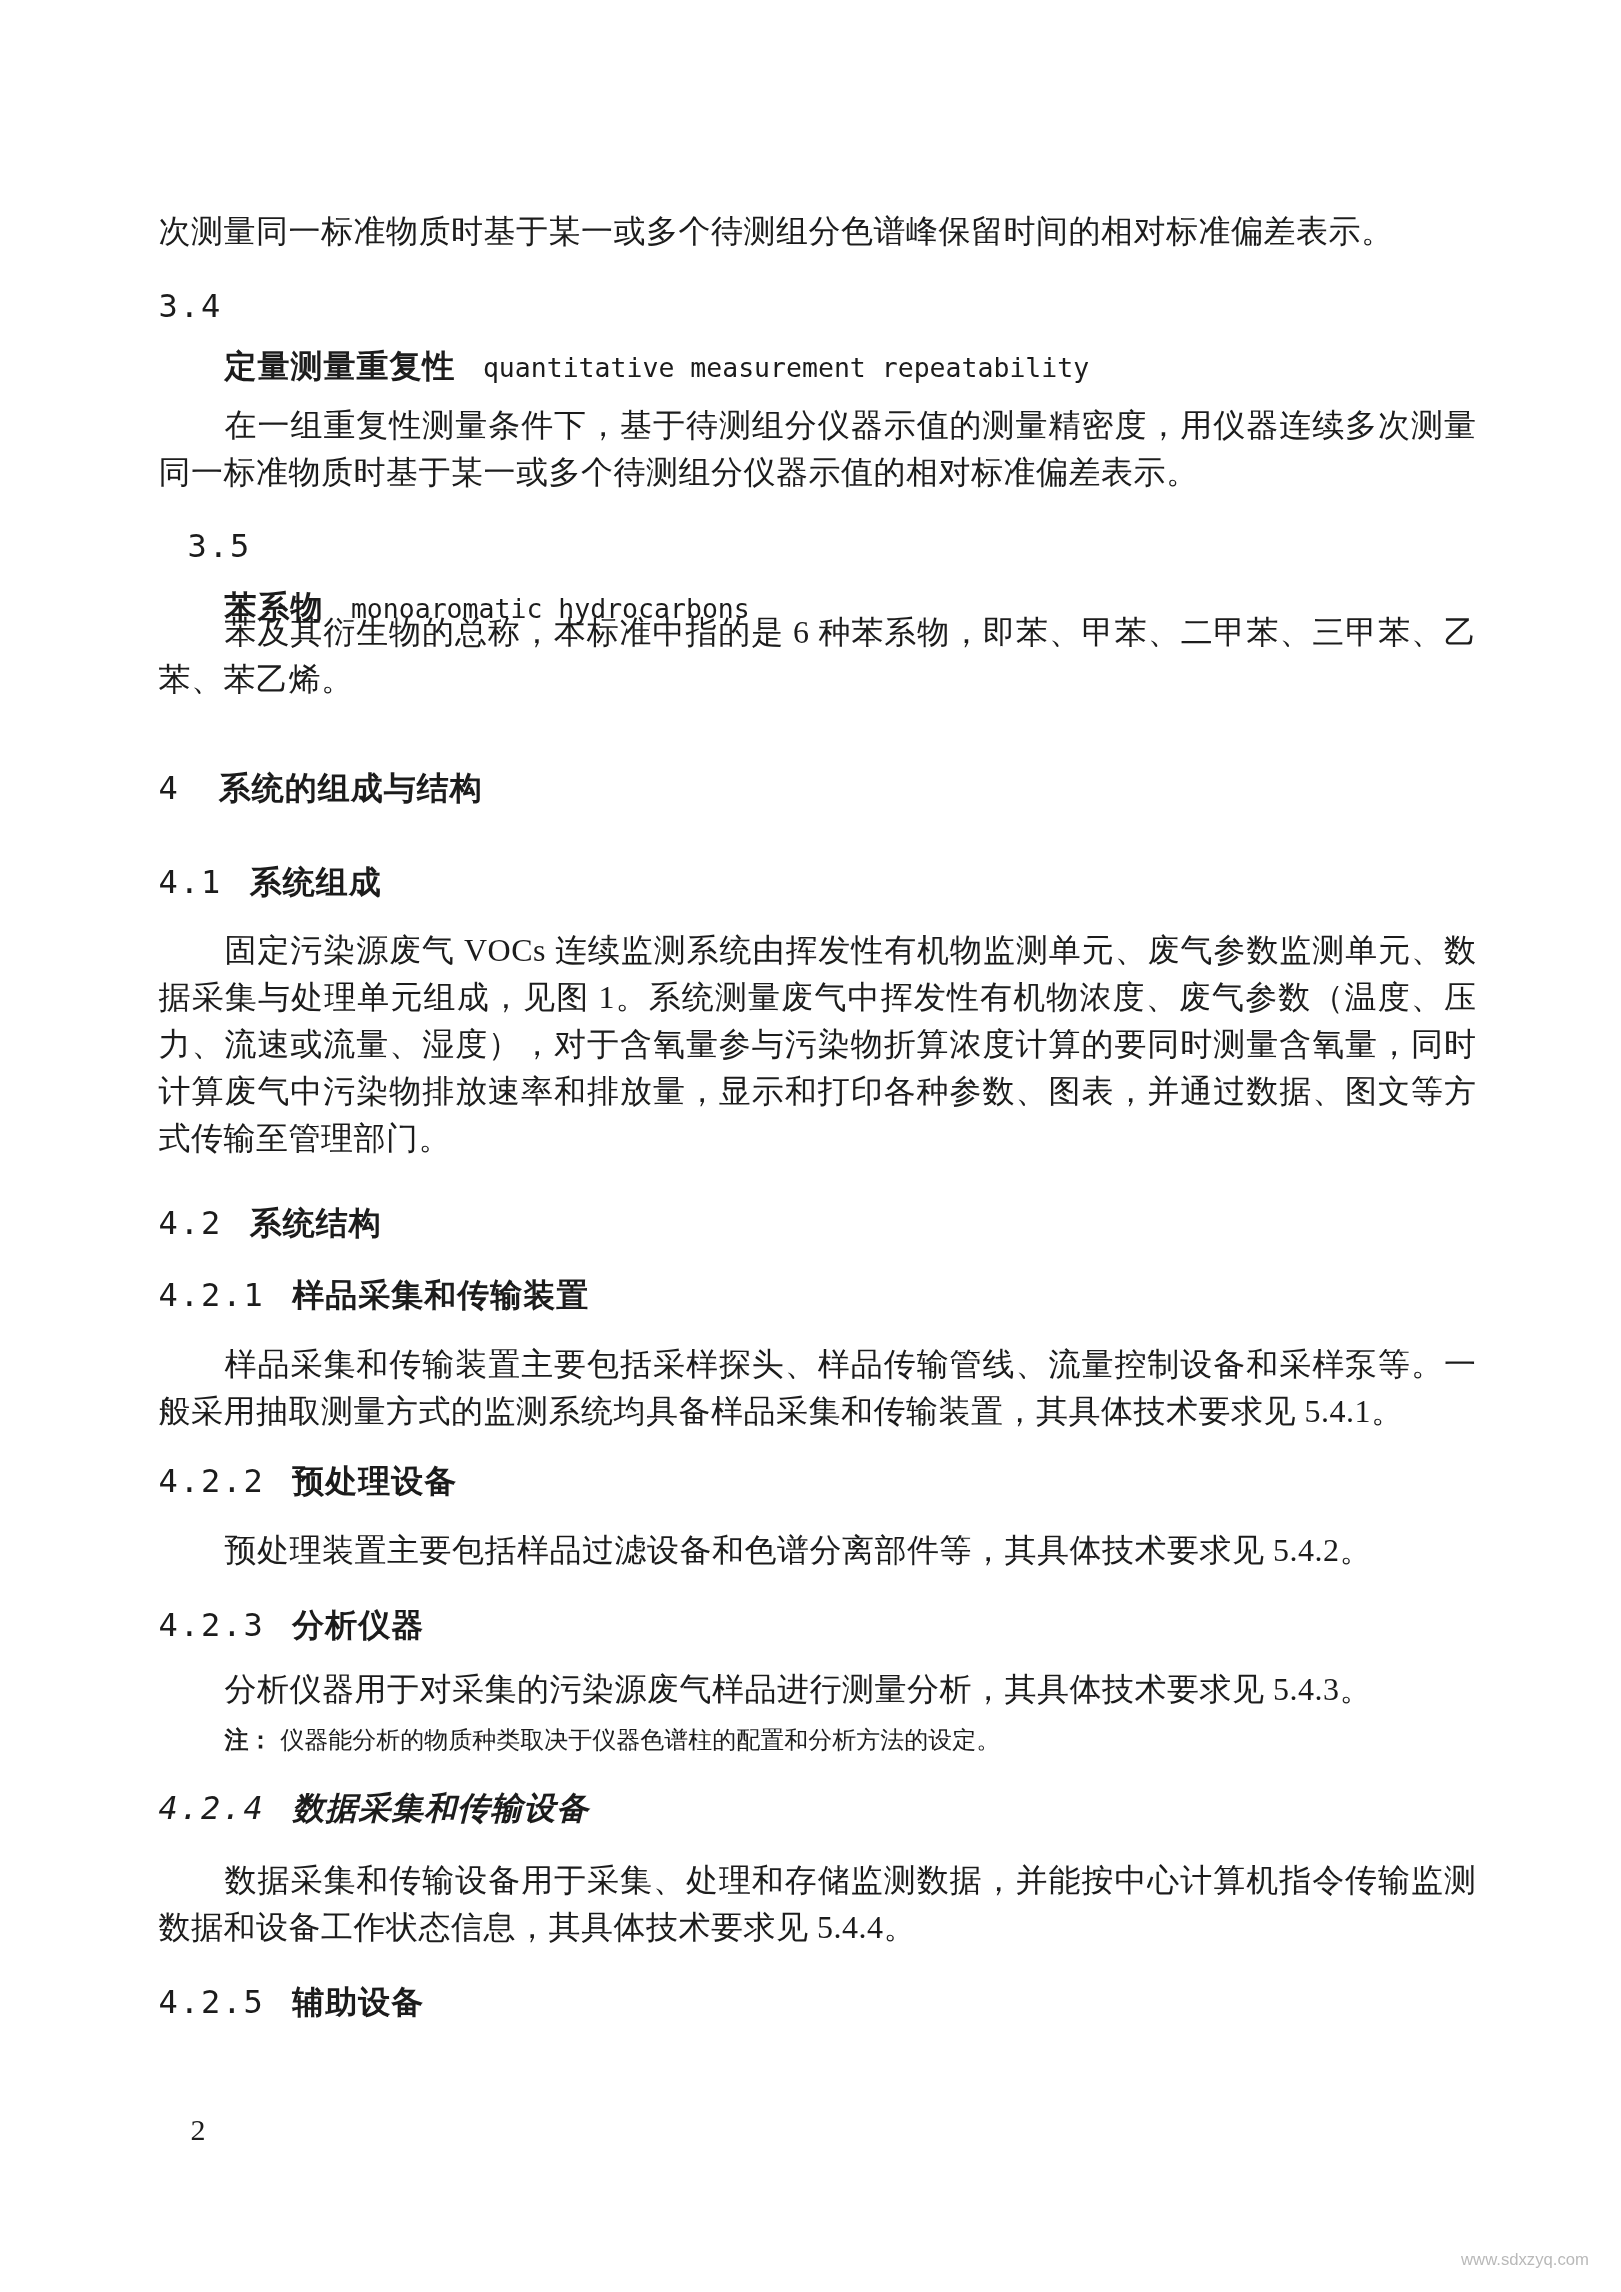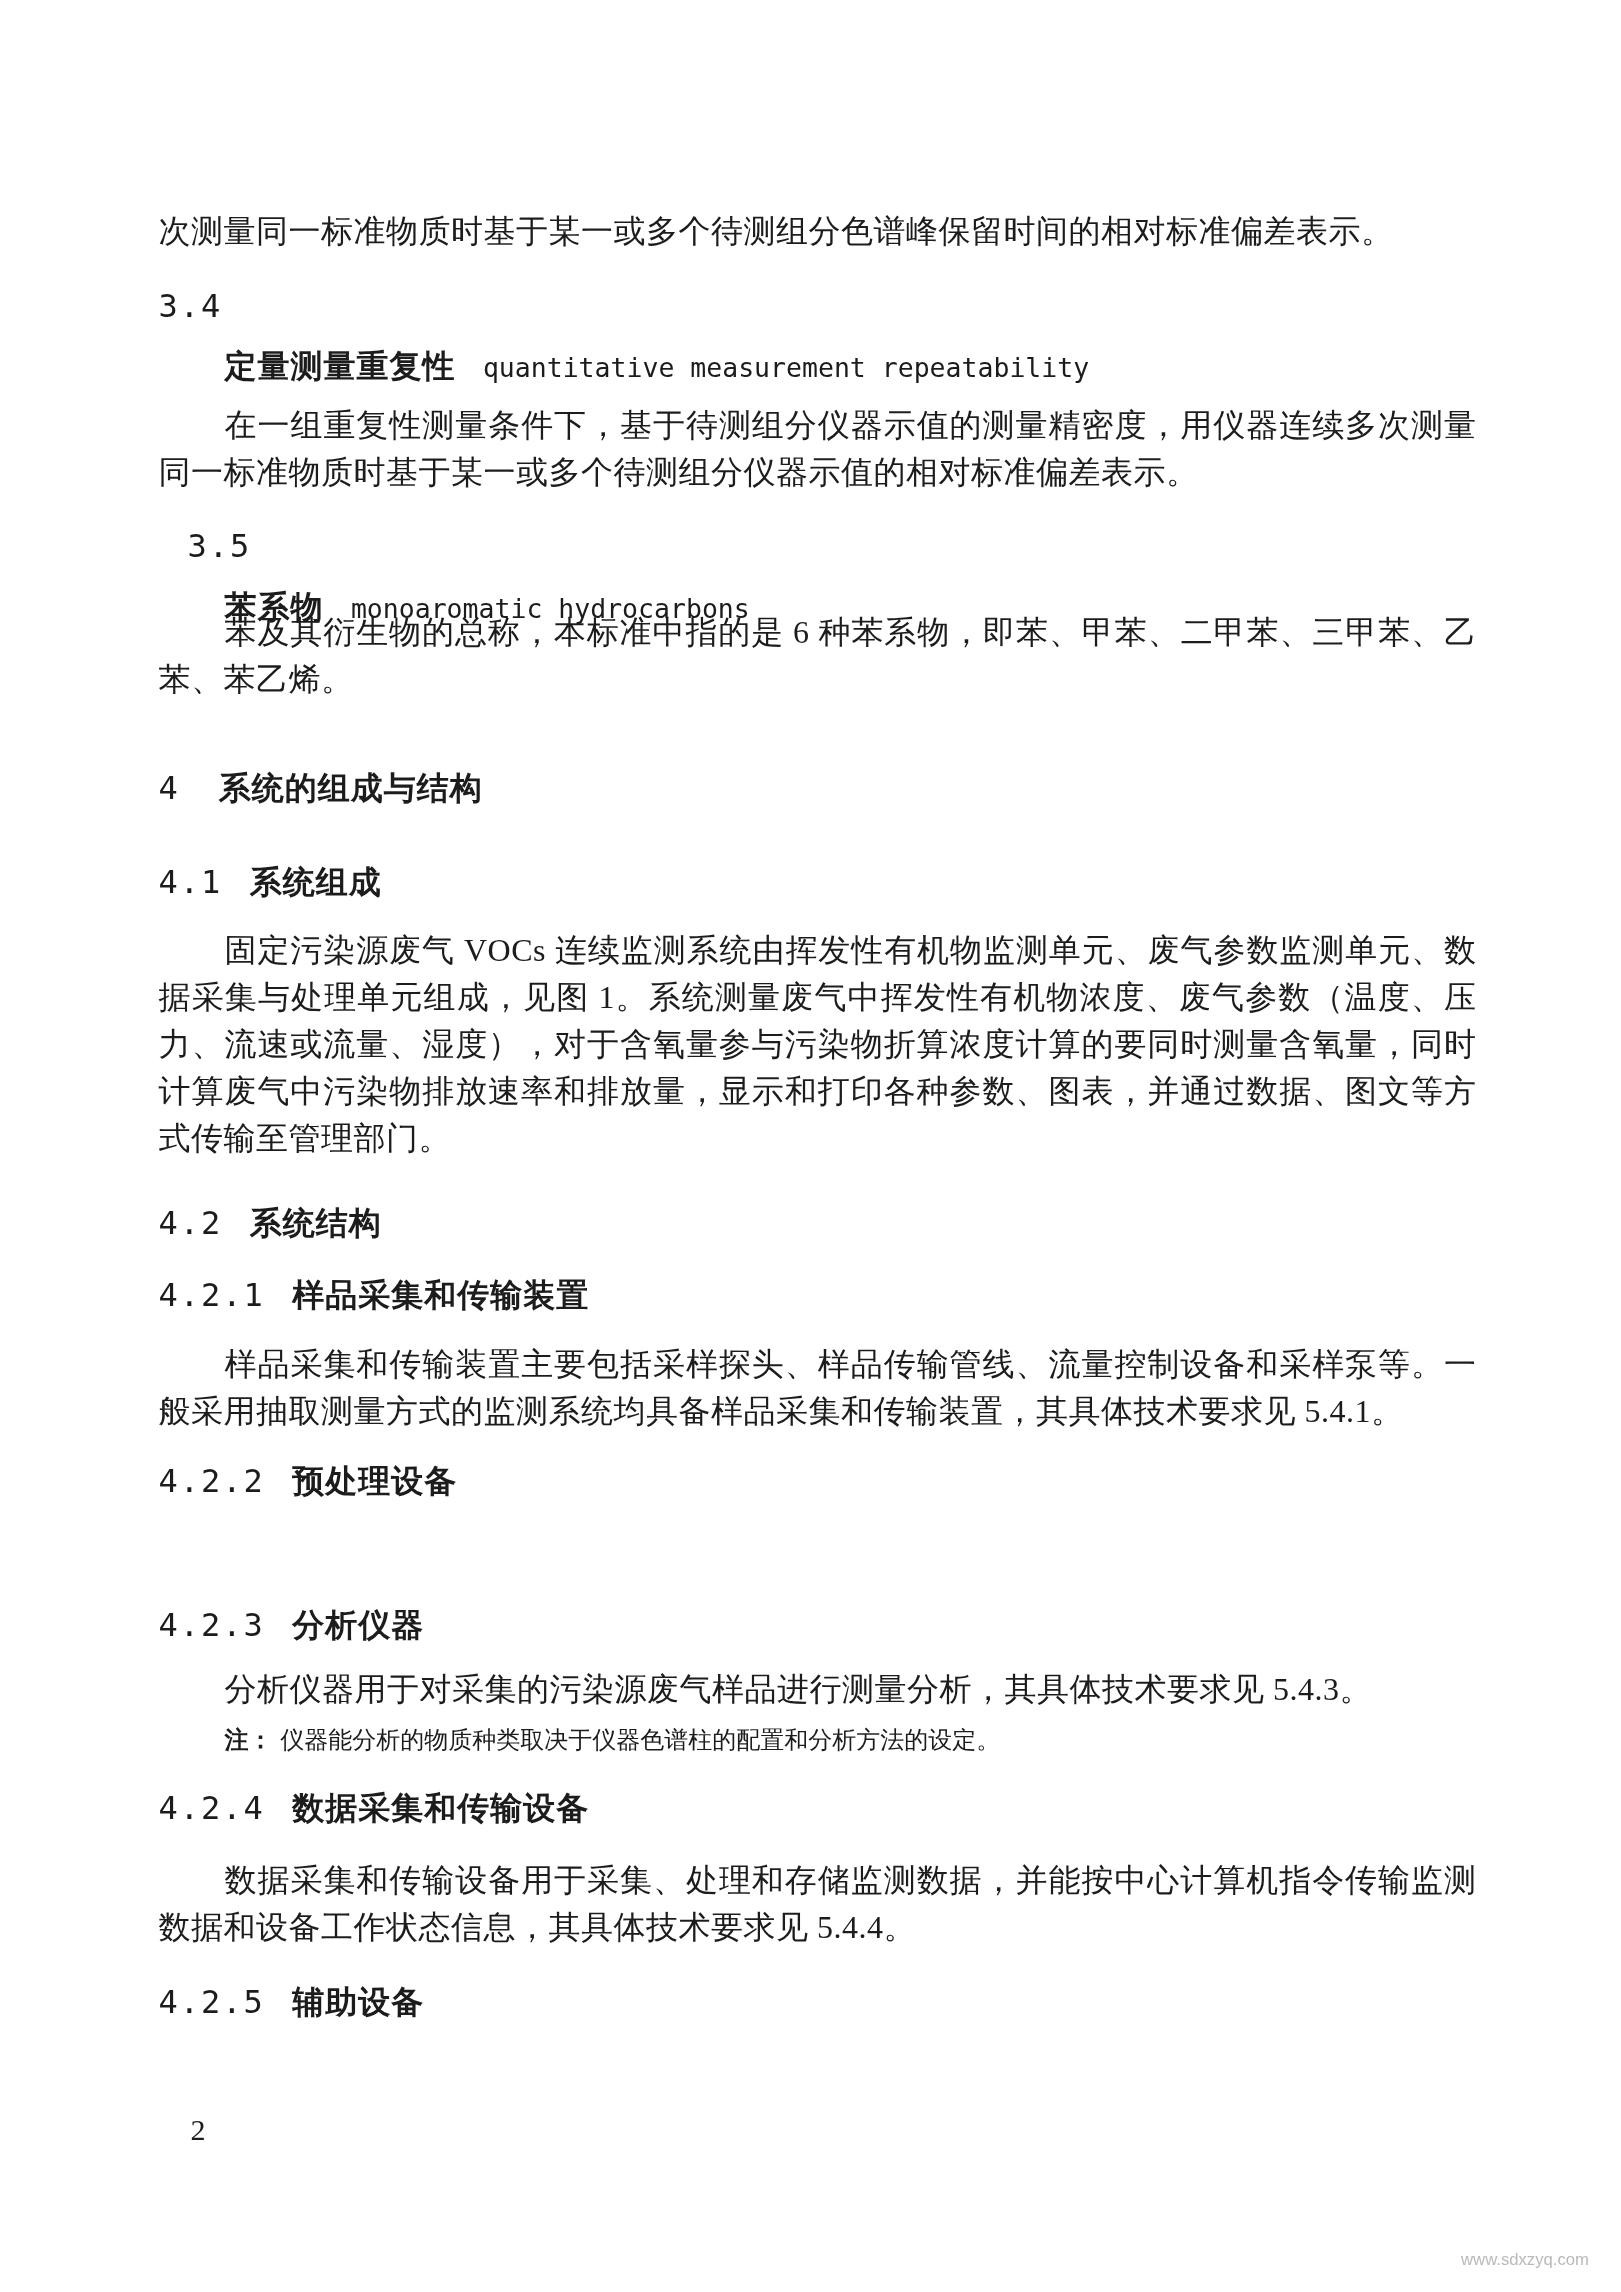--- a/index.html
+++ b/index.html
@@ -120,32 +120,33 @@
   <div class="block" style="top:1274px;">
     <span class="num gap-med">4.2.1</span><span class="heading-zh">样品采集和传输装置</span>
   </div>
 
   <div class="block body-text indent" style="top:1341px;">样品采集和传输装置主要包括采样探头、样品传输管线、流量控制设备和采样泵等。一般采用抽取测量方式的监测系统均具备样品采集和传输装置，其具体技术要求见 5.4.1。</div>
 
   <div class="block" style="top:1460px;">
     <span class="num gap-med">4.2.2</span><span class="heading-zh">预处理设备</span>
   </div>
 
+  <div class="block body-text indent" style="top:1527px;">预处理装置主要包括样品过滤设备和色谱分离部件等，其具体技术要求见 5.4.2。</div>
 
   <div class="block" style="top:1604px;">
     <span class="num gap-med">4.2.3</span><span class="heading-zh">分析仪器</span>
   </div>
 
   <div class="block body-text indent" style="top:1666px;">分析仪器用于对采集的污染源废气样品进行测量分析，其具体技术要求见 5.4.3。</div>
 
   <div class="block note-line" style="top:1721px;">
     <span class="note-label">注：</span><span>仪器能分析的物质种类取决于仪器色谱柱的配置和分析方法的设定。</span>
   </div>
 
-  <div class="block" style="top:1787px;">
+  <div class="block" style="top:1787px;font-style:italic;">
     <span class="num gap-med">4.2.4</span><span class="heading-zh">数据采集和传输设备</span>
   </div>
 
   <div class="block body-text indent" style="top:1857px;">数据采集和传输设备用于采集、处理和存储监测数据，并能按中心计算机指令传输监测数据和设备工作状态信息，其具体技术要求见 5.4.4。</div>
 
   <div class="block" style="top:1981px;">
     <span class="num gap-med">4.2.5</span><span class="heading-zh">辅助设备</span>
   </div>
 
 

